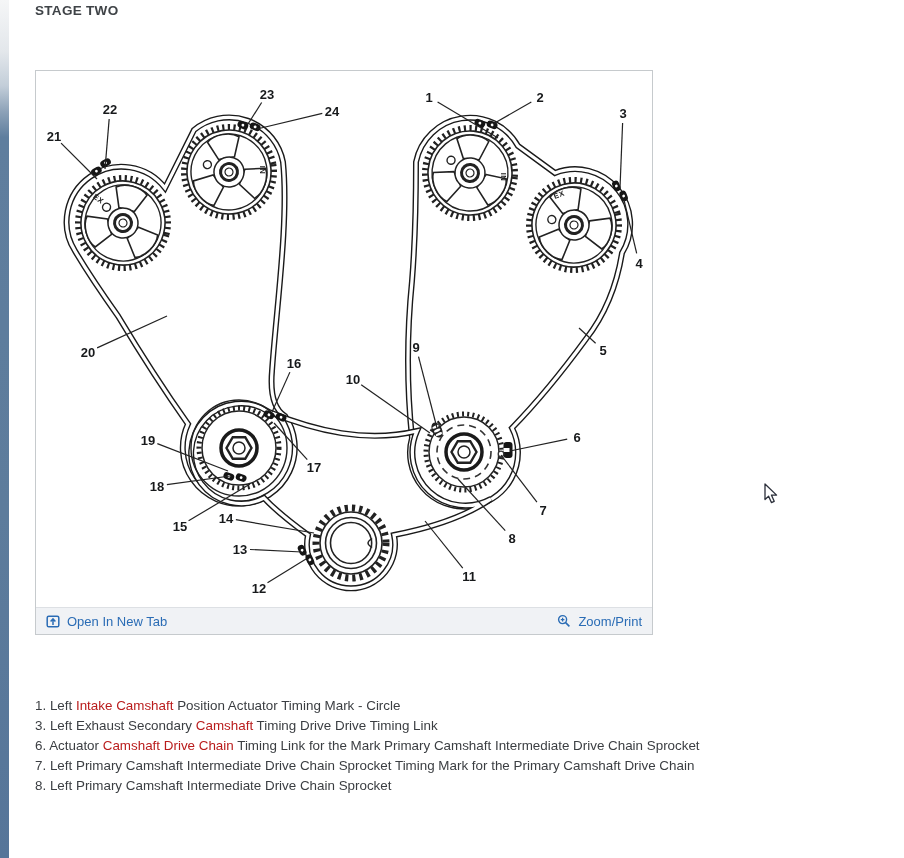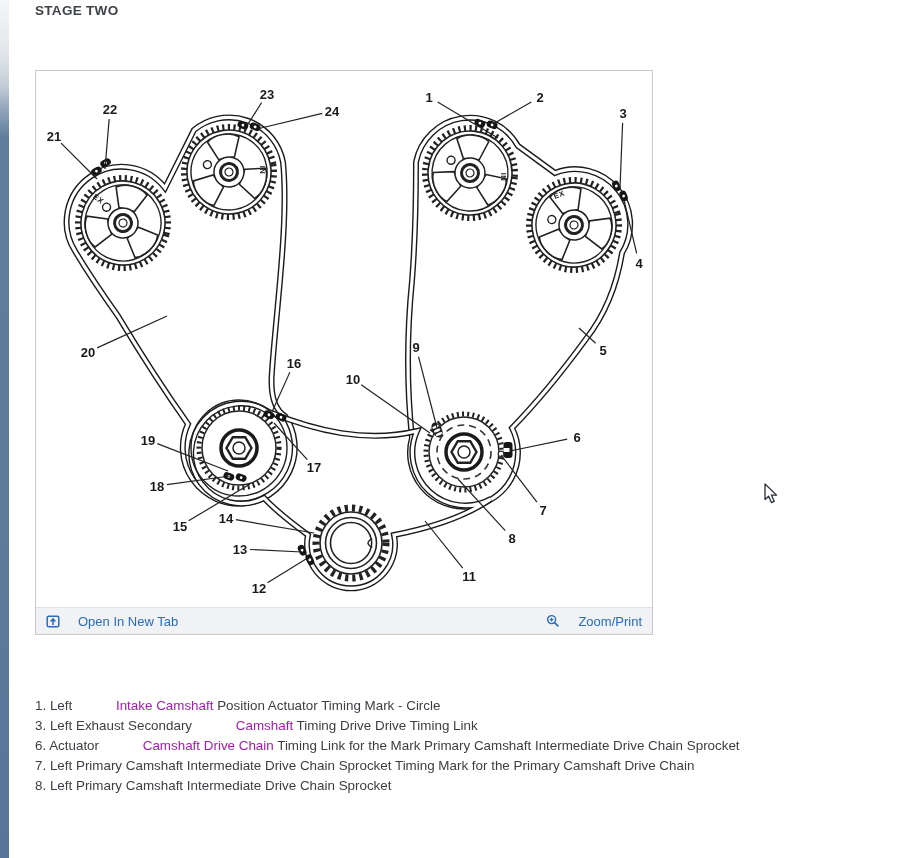--- a/index.html
+++ b/index.html
@@ -8,27 +8,27 @@
   .edge-strip{position:absolute;left:0;top:0;width:9px;height:858px;
     background:linear-gradient(180deg,#f5f6f7 0%,#e3e7eb 6%,#c3ced9 10%,#8da2b8 13%,#5f7e9e 16%,#5d7c9c 60%,#567599 100%);}
   .page-title{position:absolute;left:35px;top:3px;font-size:13.5px;font-weight:bold;
     color:#3f4347;letter-spacing:.3px;margin:0;}
   .panel{position:absolute;left:35px;top:70px;width:618px;height:565px;
     border:1px solid #c6cacd;background:#fff;box-sizing:border-box;}
   .diagram-area{position:absolute;left:0;top:0;width:616px;height:536px;background:#fff;}
   .panel-footer{position:absolute;left:0;bottom:0;width:616px;height:27px;
     background:#f0f2f5;border-top:1px solid #dde0e4;display:flex;align-items:center;
     justify-content:space-between;box-sizing:border-box;padding:0 10px;}
-  .flink{display:flex;align-items:center;gap:18px;color:#2a6cb5;font-size:13px;
+  .flink{display:flex;align-items:center;gap:7px;color:#2a6cb5;font-size:13px;
     text-decoration:none;cursor:pointer;}
   .flink svg{display:block;}
   .parts-list{position:absolute;left:35px;top:696px;width:760px;font-size:13.4px;
     color:#3b3e42;}
   .parts-list .row{height:20px;line-height:20px;white-space:nowrap;}
-  .parts-list .lnk{color:#a21caf;cursor:pointer;margin-left:40px;}
+  .parts-list .lnk{color:#b91c1c;cursor:pointer;}
   .cursor{position:absolute;pointer-events:none;}
   svg text.callout{font-family:"Liberation Sans",sans-serif;font-size:13px;font-weight:bold;fill:#17191b;}
   svg text.wheel-label{font-family:"Liberation Sans",sans-serif;font-size:7.5px;font-weight:bold;fill:#222;letter-spacing:.5px;}
 </style>
 </head>
 <body>
 
 <div class="screen">
 
   <div class="edge-strip"></div>

